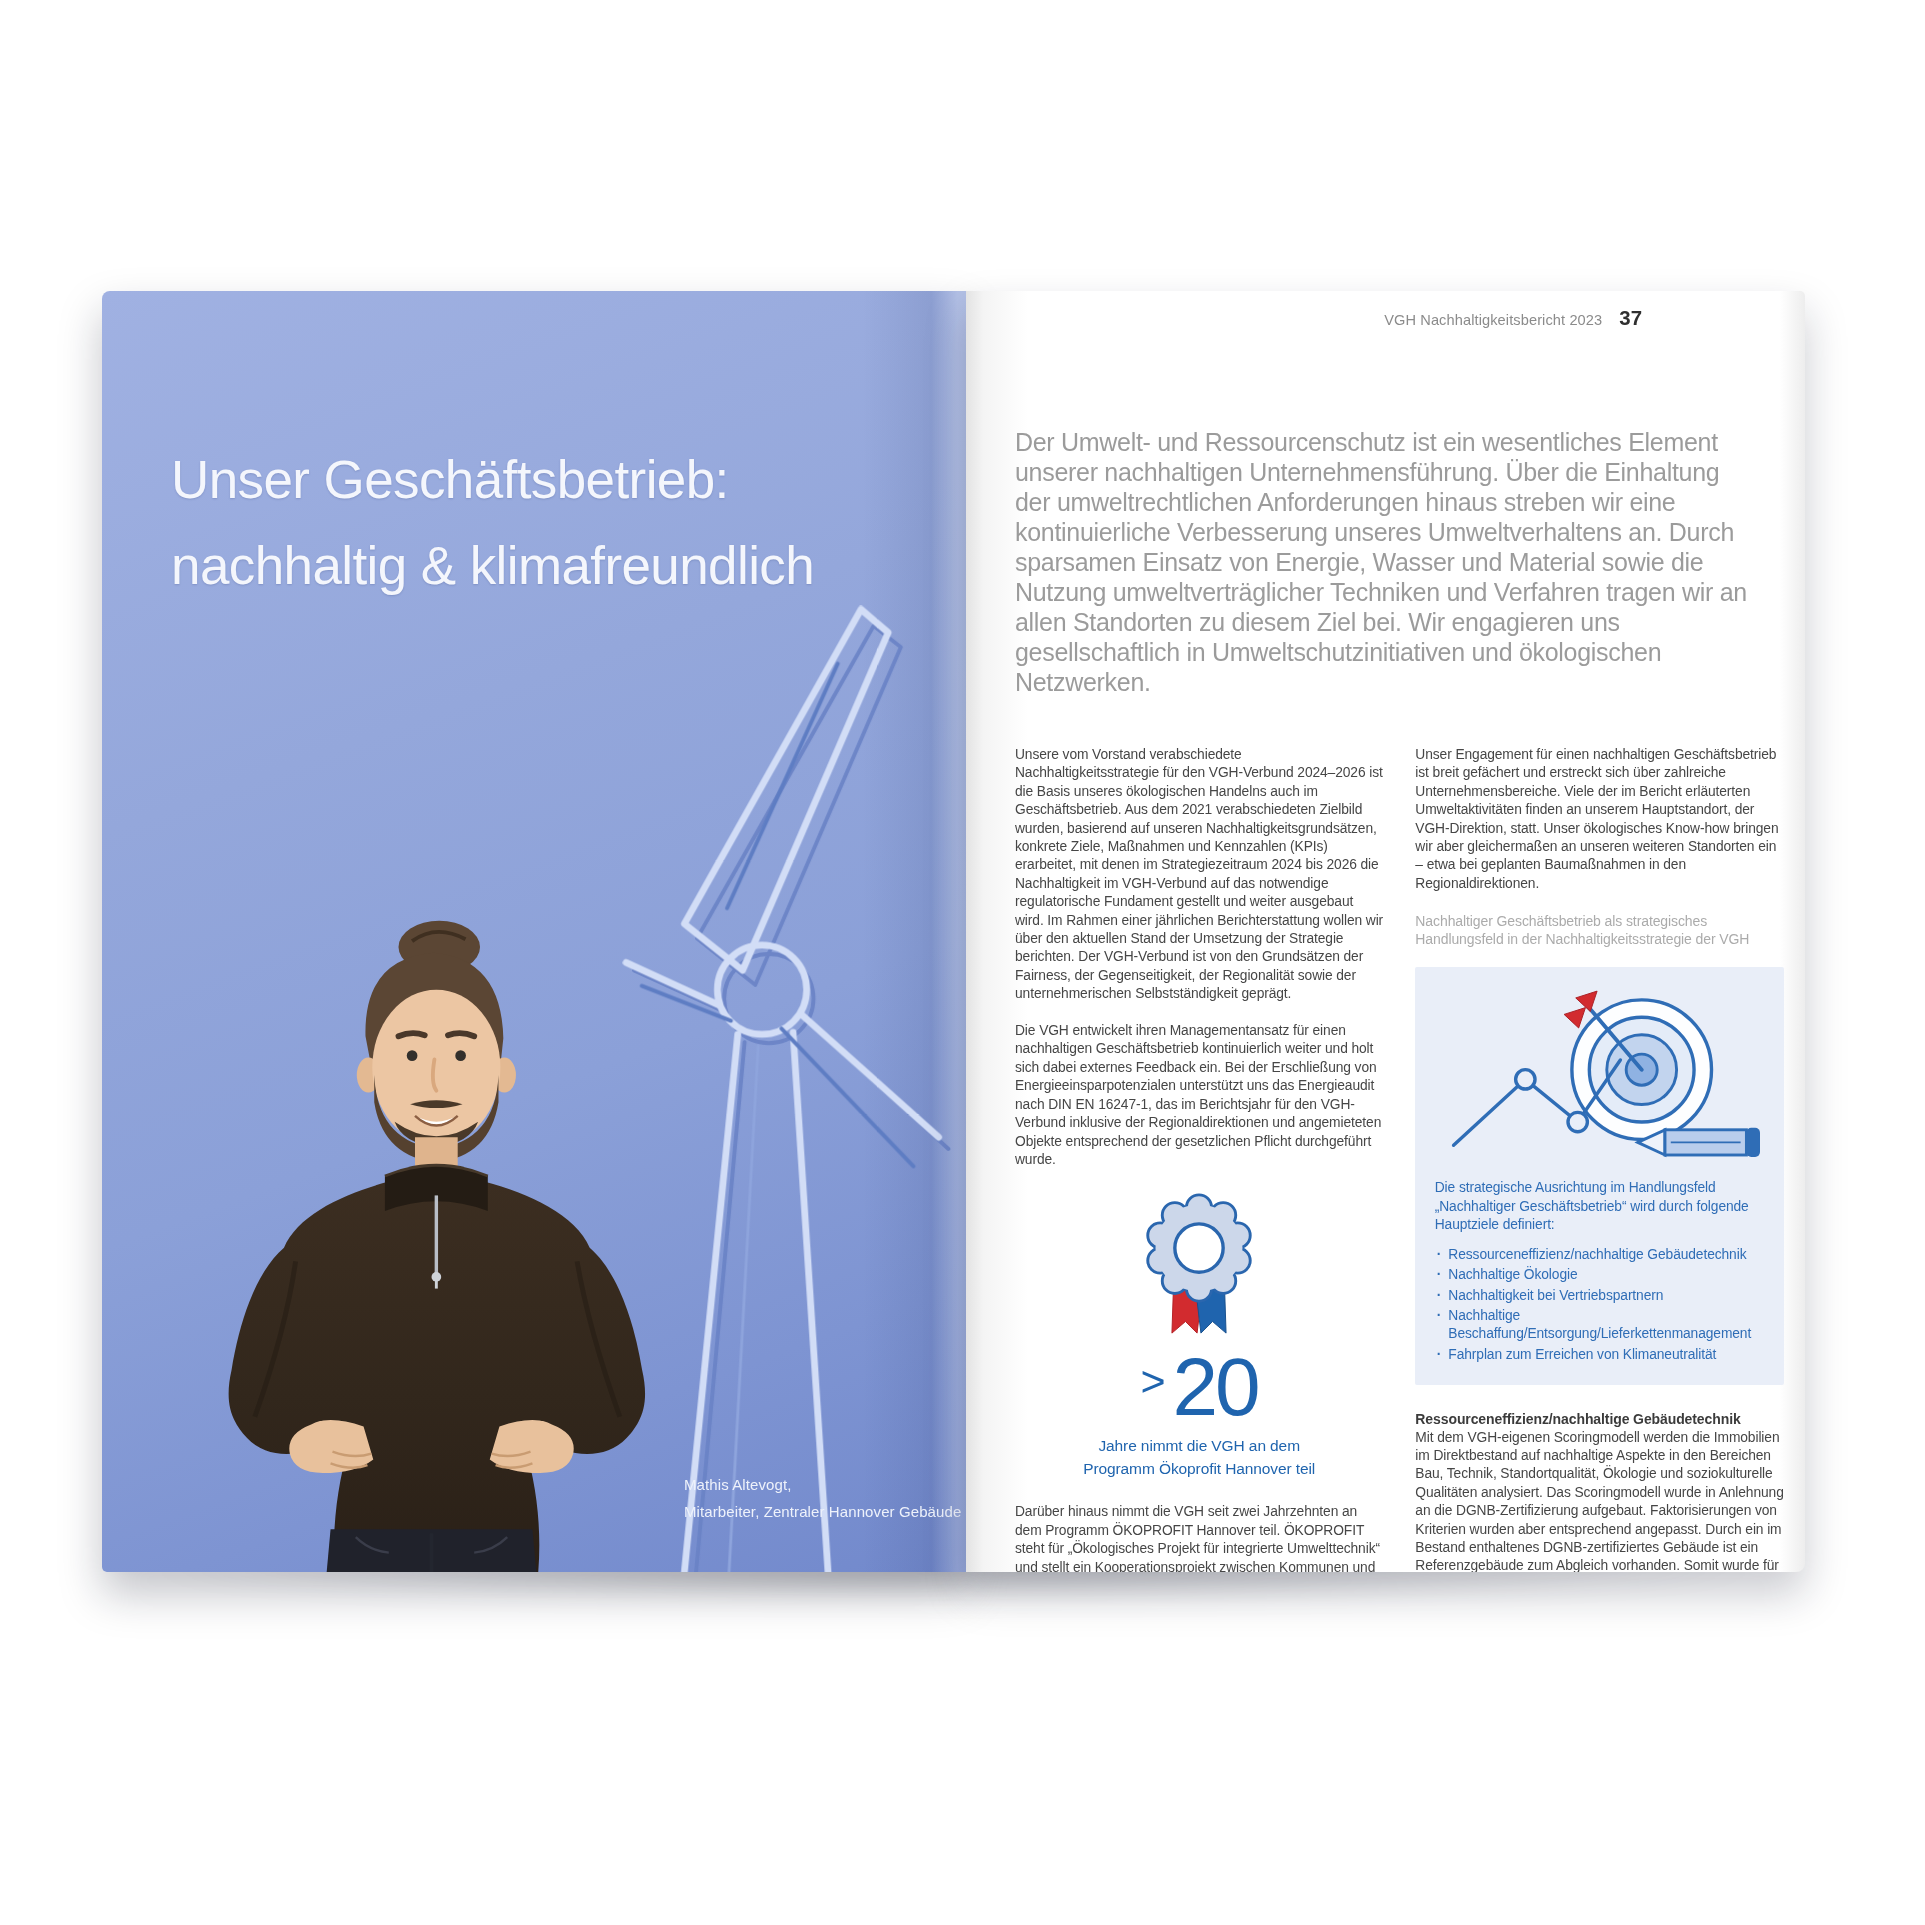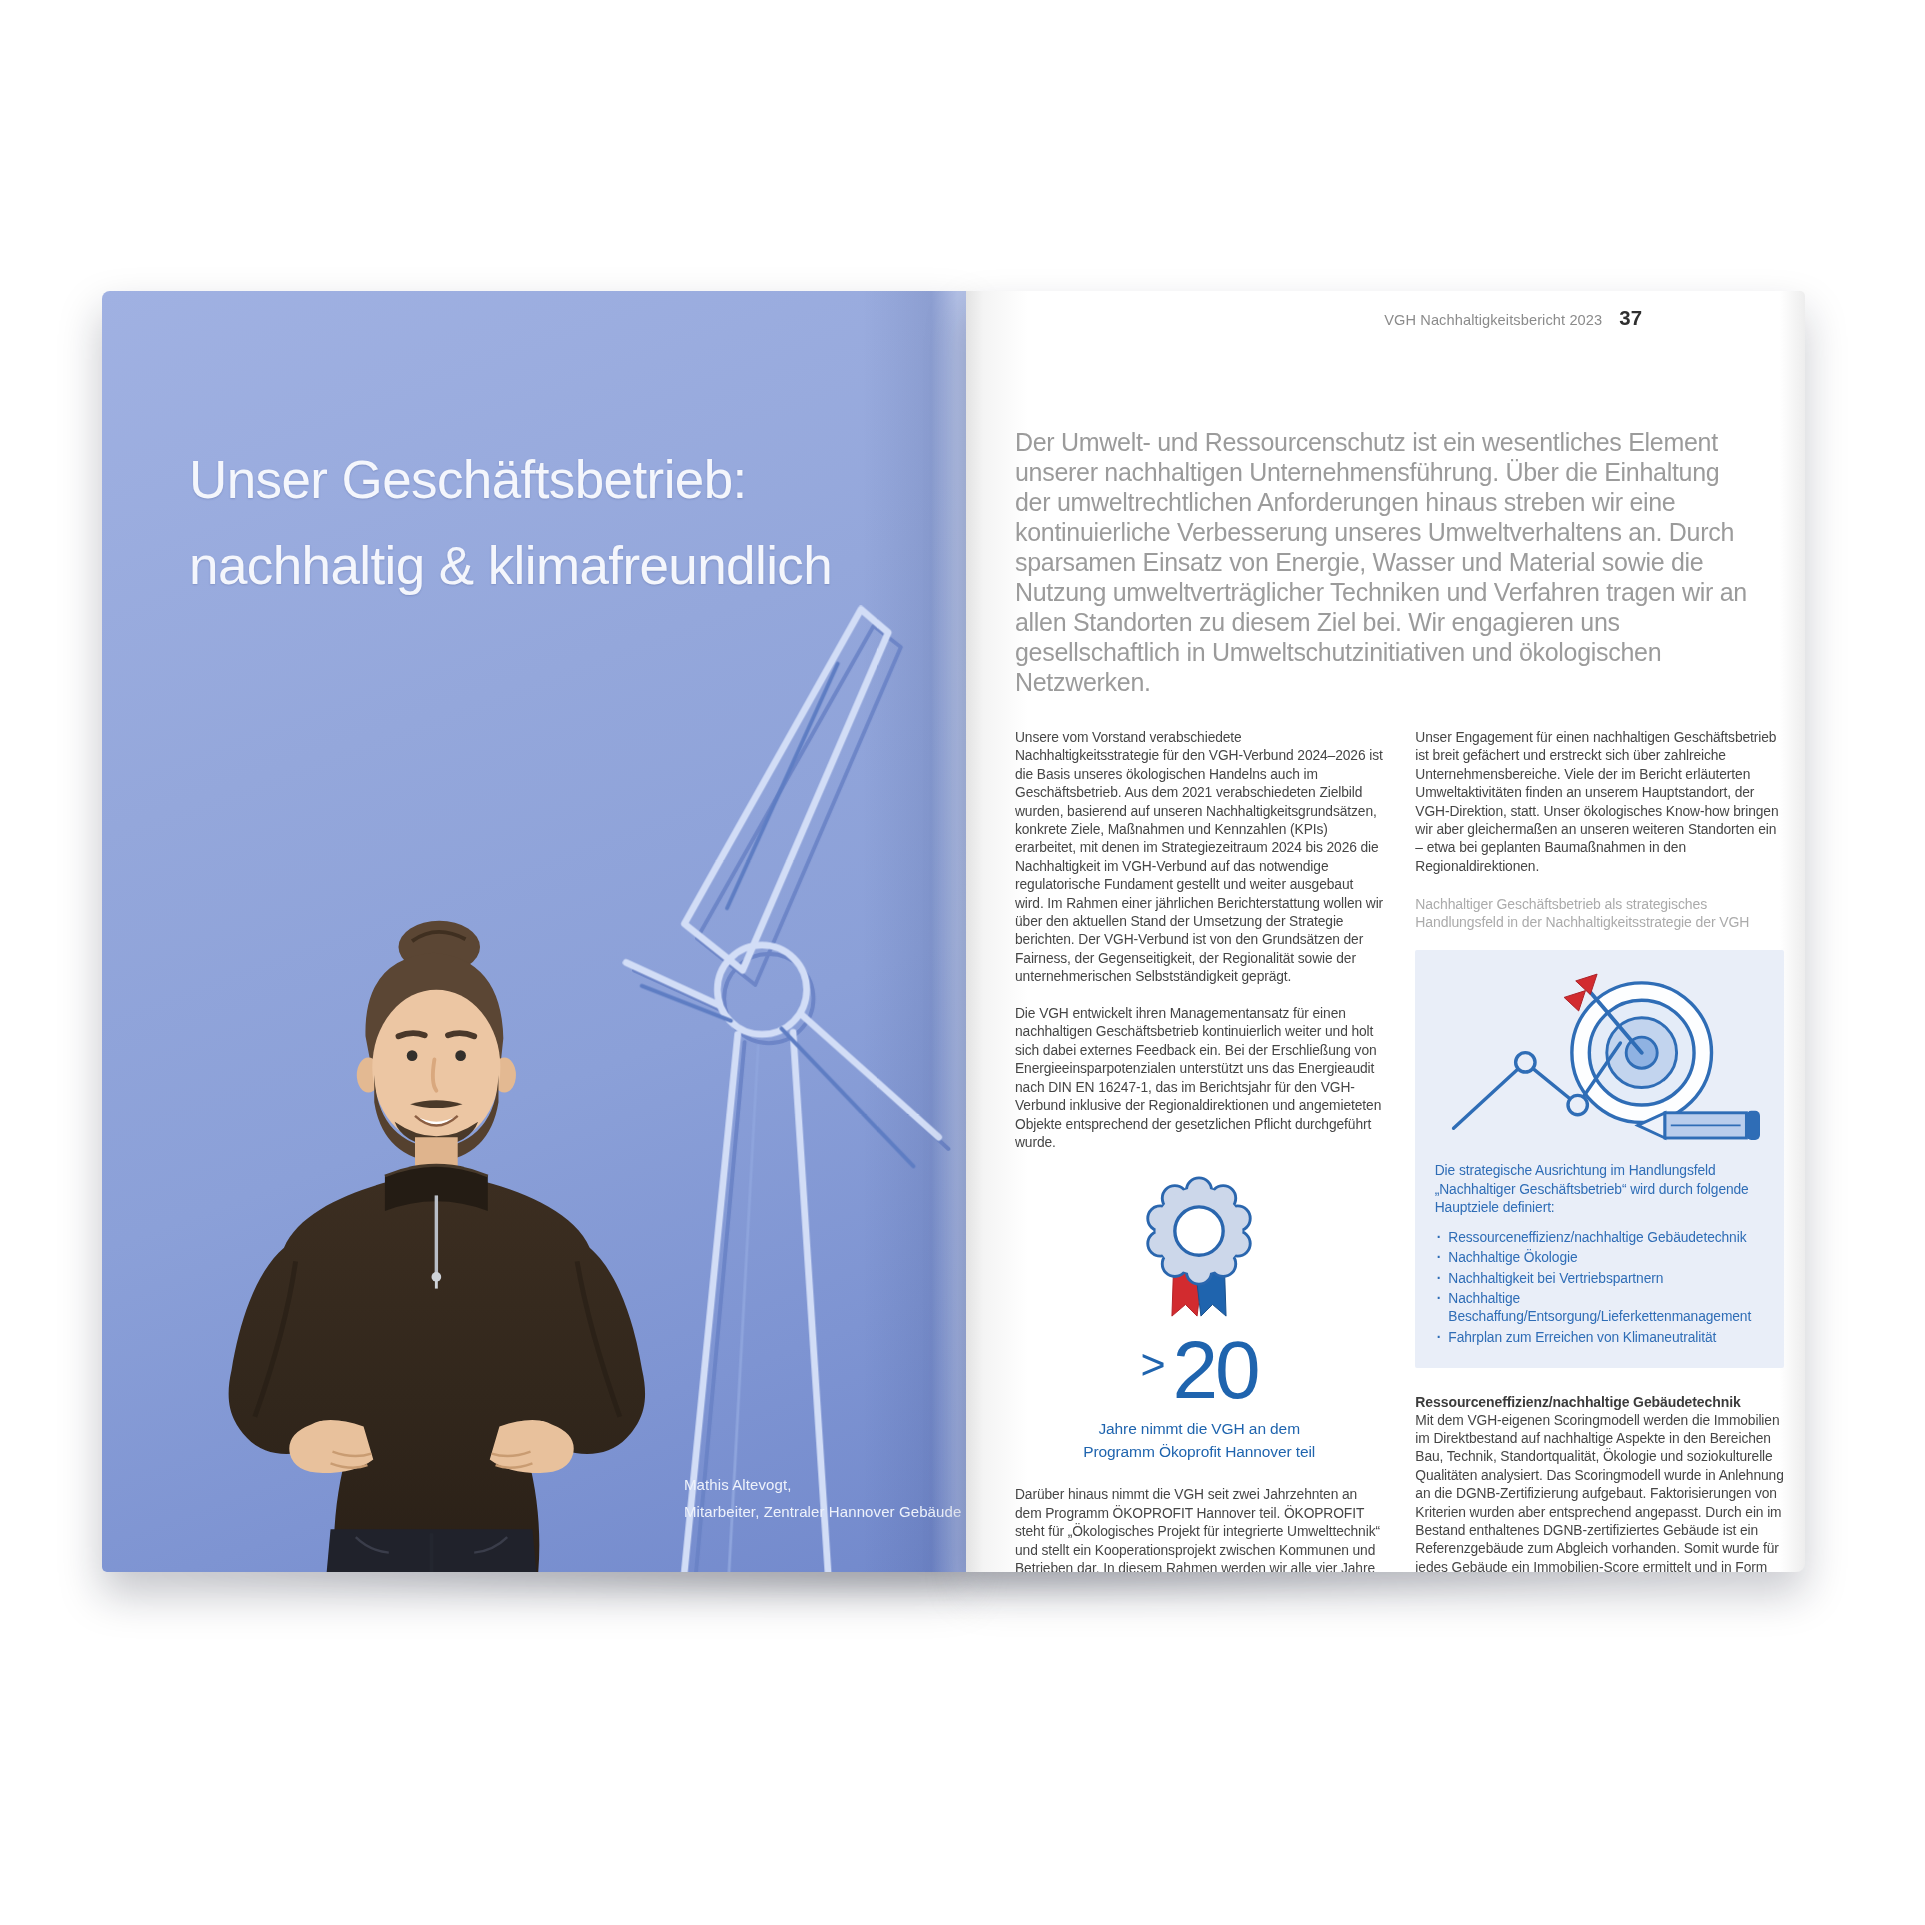--- a/index.html
+++ b/index.html
@@ -25,21 +25,21 @@
   .page-right{
     left:864px;width:839px;border-radius:0 4.9px 8.7px 0;
     background:
       linear-gradient(to right, #e3e3e3 0px, #f4f4f4 17.5px, #ffffff 62px, #ffffff 97%, #ededed 100%),
       #ffffff;
     box-shadow:0 21.3px 43px rgba(20,25,45,0.22);
   }
 
   
   .cover-title{
-    position:absolute;left:87px;top:146px;margin:0;z-index:3;
+    position:absolute;left:69px;top:146px;margin:0;z-index:3;
     font-size:53px;line-height:1.62;font-weight:400;letter-spacing:-0.6px;
     color:#f4f6fc;text-shadow:0 1px 1.9px rgba(60,75,130,0.25);
   }
   .cover-title span{display:block;}
   .turbine{position:absolute;left:0;top:0;z-index:1;}
   .man{position:absolute;left:19.4px;bottom:0;z-index:2;}
   .photo-caption{
     position:absolute;left:582px;top:1169px;z-index:3;
     color:#eef2fb;font-size:15px;line-height:1.8;letter-spacing:0.1px;margin-top:11px;
   }
@@ -48,21 +48,21 @@
   
   .running-head{position:absolute;top:16px;right:163px;white-space:nowrap;}
   .running-head .rh-title{font-size:14.6px;color:#8b8b8b;letter-spacing:0.1px;}
   .running-head .pagenum{font-size:20.4px;font-weight:bold;color:#2f2f2f;margin-left:12.6px;}
 
   .rp-content{position:absolute;left:0;top:0;right:0;bottom:0;padding:136px 21.3px 0 49px;}
   .intro{
     margin:0 25px 15px 0;font-size:25px;line-height:30px;color:#9b9b9b;
     letter-spacing:-0.3px;font-weight:400;
   }
-  .cols{display:flex;gap:32px;margin-top:32px;}
+  .cols{display:flex;gap:32px;margin-top:49px;}
   .col{flex:1;min-width:0;font-size:13.8px;line-height:18.4px;color:#464646;letter-spacing:-0.1px;}
   .col p{margin:0 0 18.4px 0;}
 
   .badge-fig{margin:13.6px 0 0 0;text-align:center;}
   .stat{ color:#1f64ae; }
   .stat-number{line-height:1;margin-top:1.9px;}
   .stat-number .gt{font-size:43px;vertical-align:19.4px;margin-right:6.8px;font-weight:400;}
   .stat-number .num{font-size:82px;font-weight:400;letter-spacing:-2.9px;}
   .stat-caption{font-size:15.5px;line-height:1.5;font-weight:500;margin:5.8px 0 23px 0;color:#1f64ae;}
 

